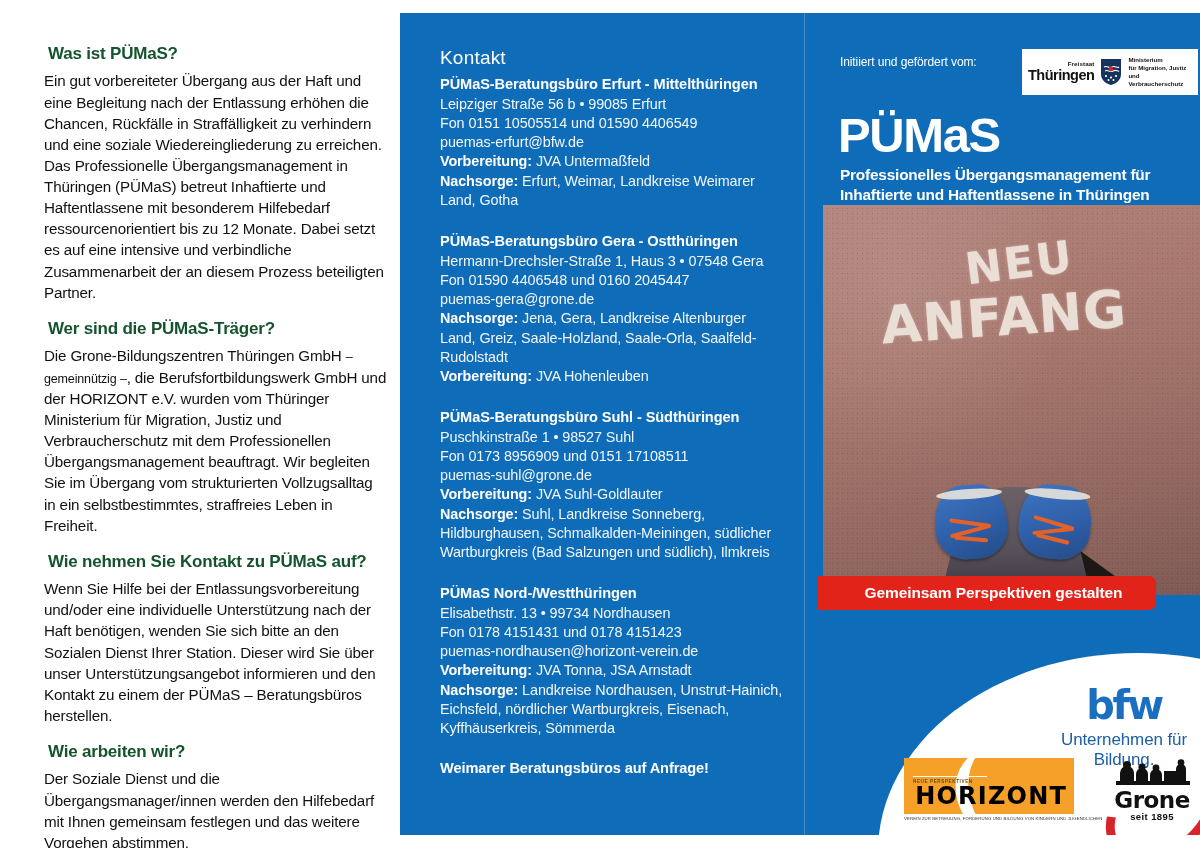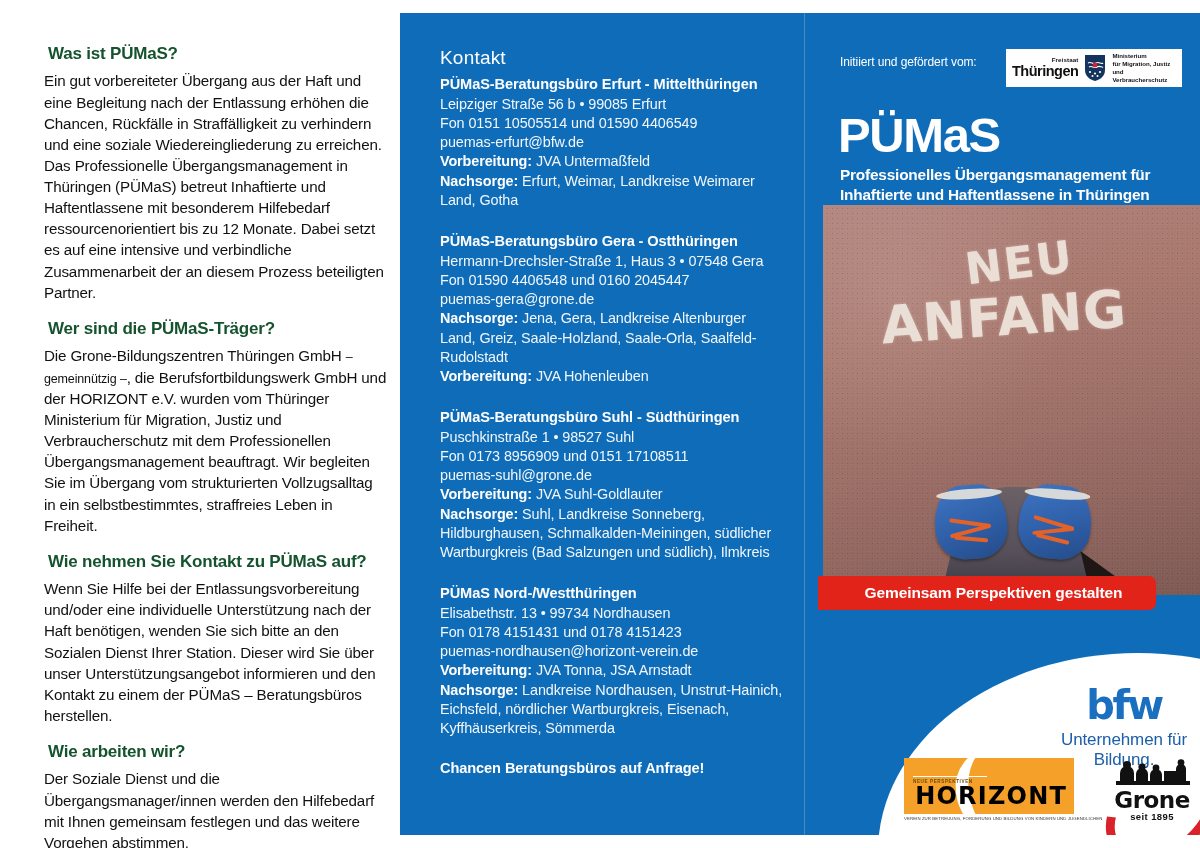--- a/index.html
+++ b/index.html
@@ -70,21 +70,21 @@
   
   .cover-col{
     position:absolute;left:418px;top:0;width:382px;height:822px;
   }
   .init-label{
     position:absolute;left:22px;top:42px;
     color:#ffffff;font-size:12px;font-weight:normal;letter-spacing:-0.1px;
   }
   
   .minbox{
-    position:absolute;left:188px;top:36px;width:176px;height:38px;
+    position:absolute;left:204px;top:36px;width:176px;height:46px;
     background:#ffffff;
     display:flex;align-items:center;
     padding:0 6px;box-sizing:border-box;
   }
   .min-free{
     font-size:6.2px;font-weight:bold;color:#111;line-height:1;
     text-align:right;margin-bottom:1px;letter-spacing:0.1px;
   }
   .min-thur{
     font-size:14.5px;font-weight:bold;color:#111;line-height:1;
@@ -309,21 +309,21 @@
 
       <div class="office">
         <div class="off-name">PÜMaS Nord-/Westthüringen</div>
         <div class="off-line">Elisabethstr. 13 • 99734 Nordhausen</div>
         <div class="off-line">Fon 0178 4151431 und 0178 4151423</div>
         <div class="off-line">puemas-nordhausen@horizont-verein.de</div>
         <div class="off-line"><b>Vorbereitung:</b><span> JVA Tonna, JSA Arnstadt</span></div>
         <div class="off-line"><b>Nachsorge:</b><span> Landkreise Nordhausen, Unstrut-Hainich, Eichsfeld, nördlicher Wartburgkreis, Eisenach, Kyffhäuserkreis, Sömmerda</span></div>
       </div>
 
-      <div class="weitere">Chancen Beratungsbüros auf Anfrage!</div>
+      <div class="weitere">Weimarer Beratungsbüros auf Anfrage!</div>
     </div>
 
     <div class="cover-col">
 
       <div class="init-label">Initiiert und gefördert vom:</div>
 
       <div class="minbox">
         <div>
           <div class="min-free">Freistaat</div>
           <div class="min-thur">Thüringen</div>

